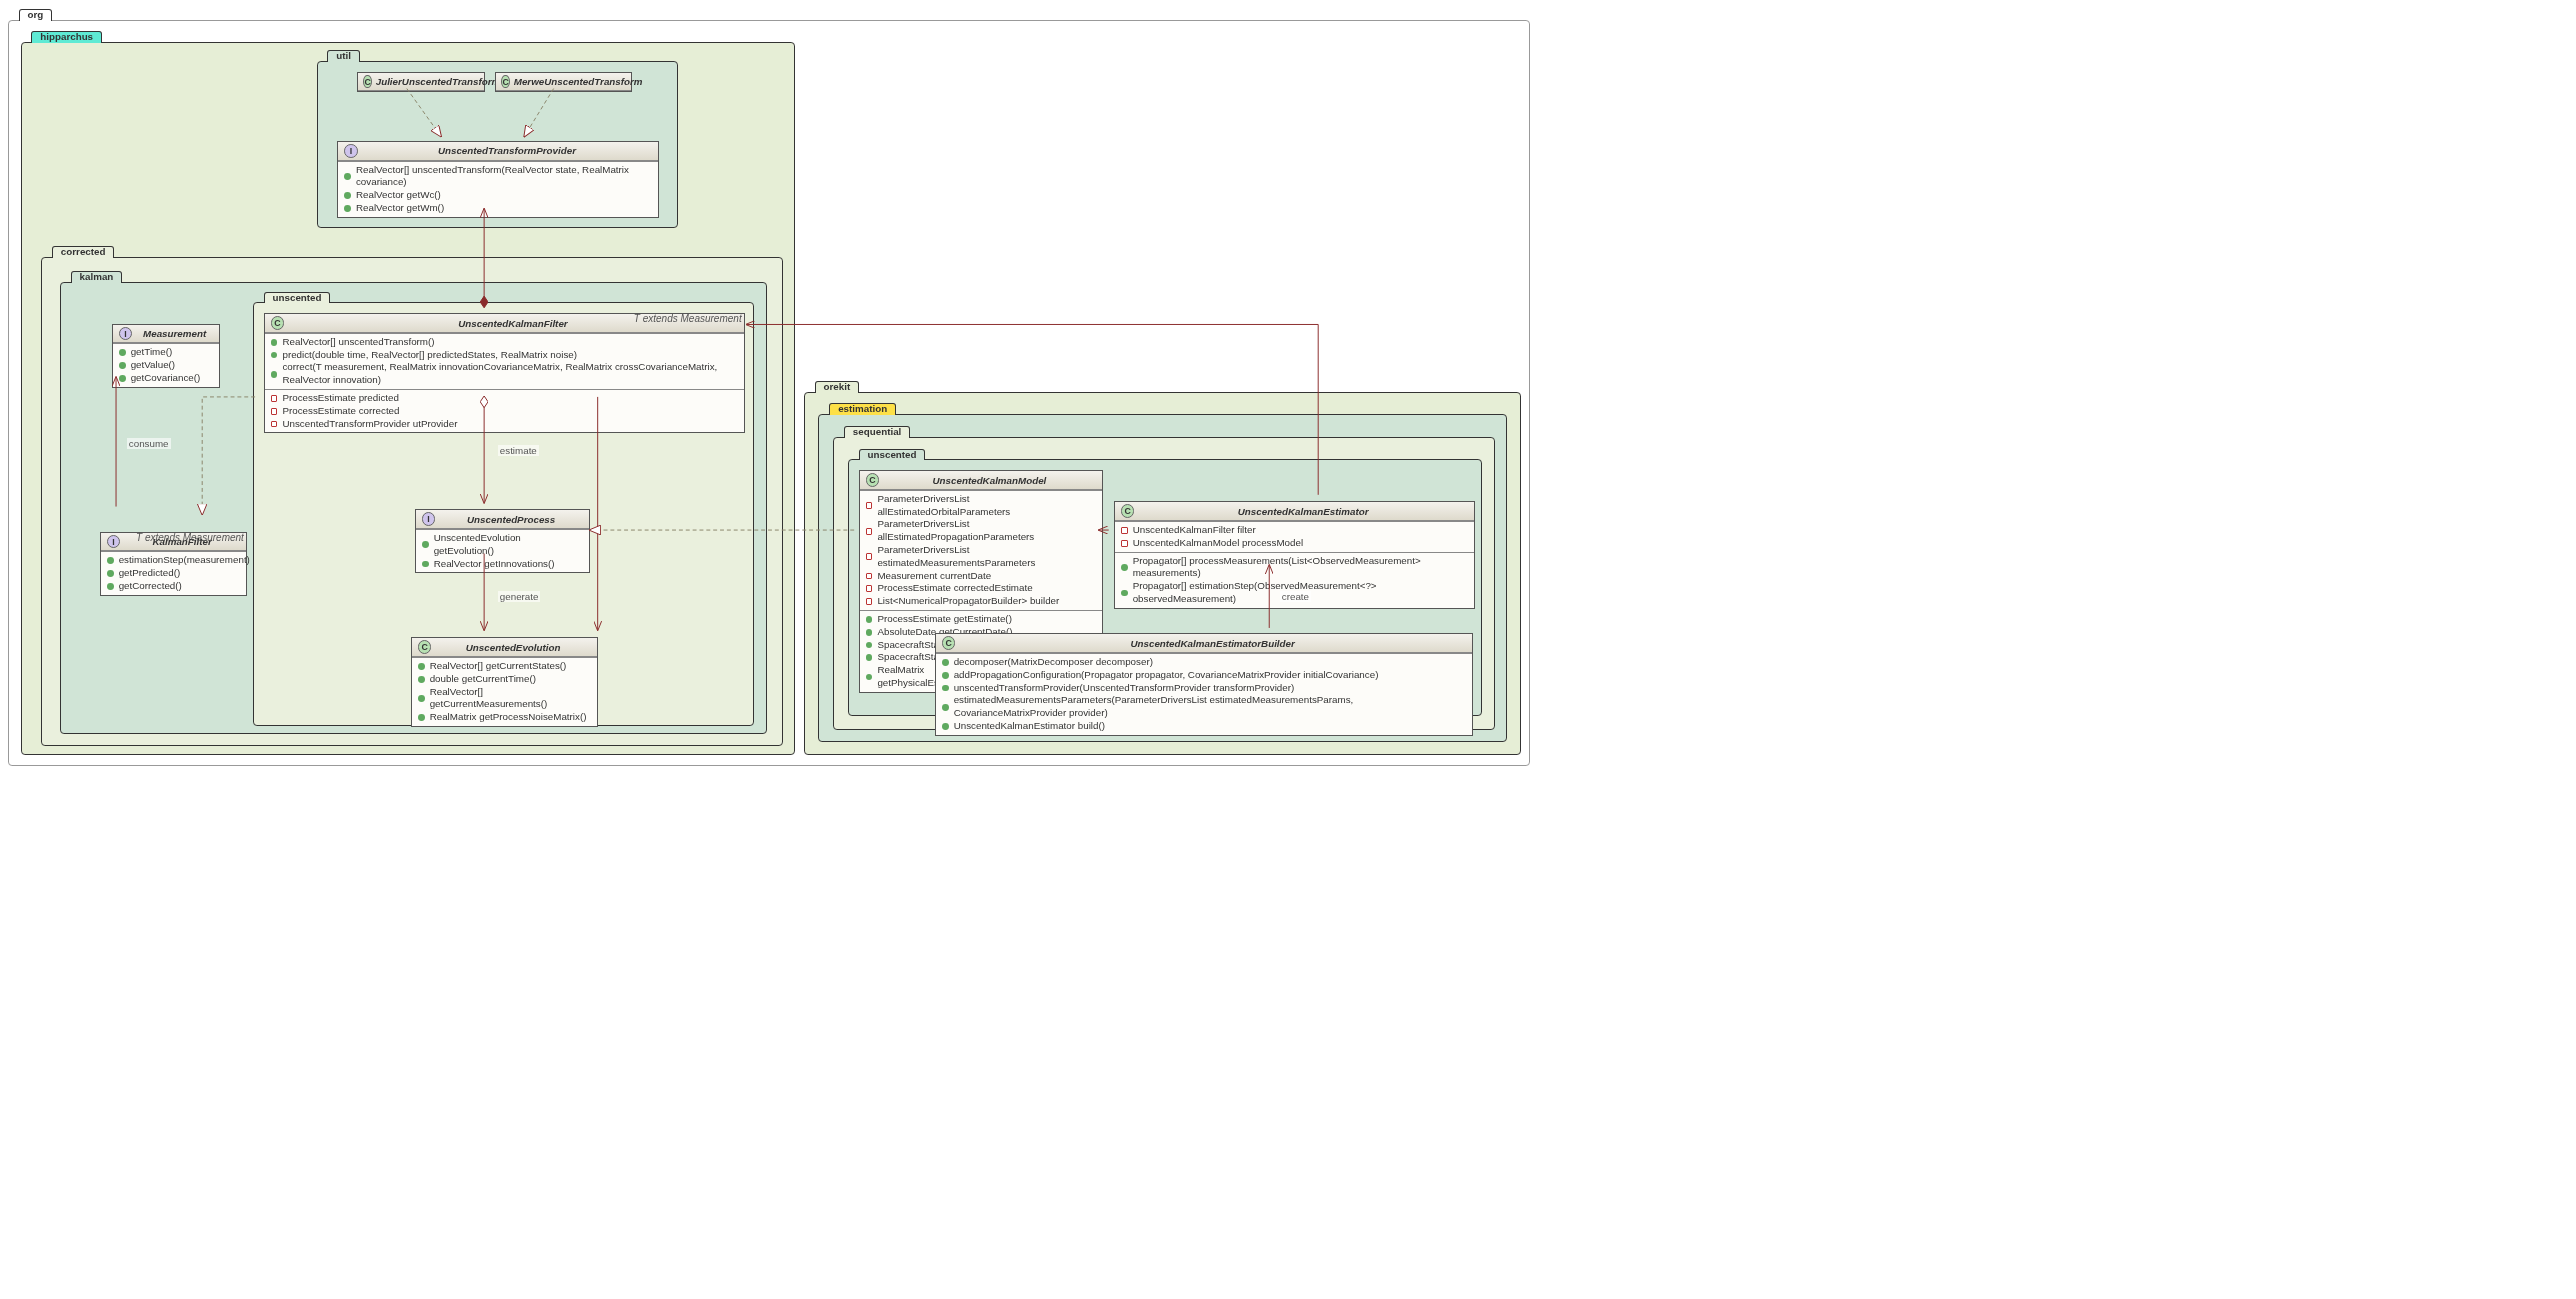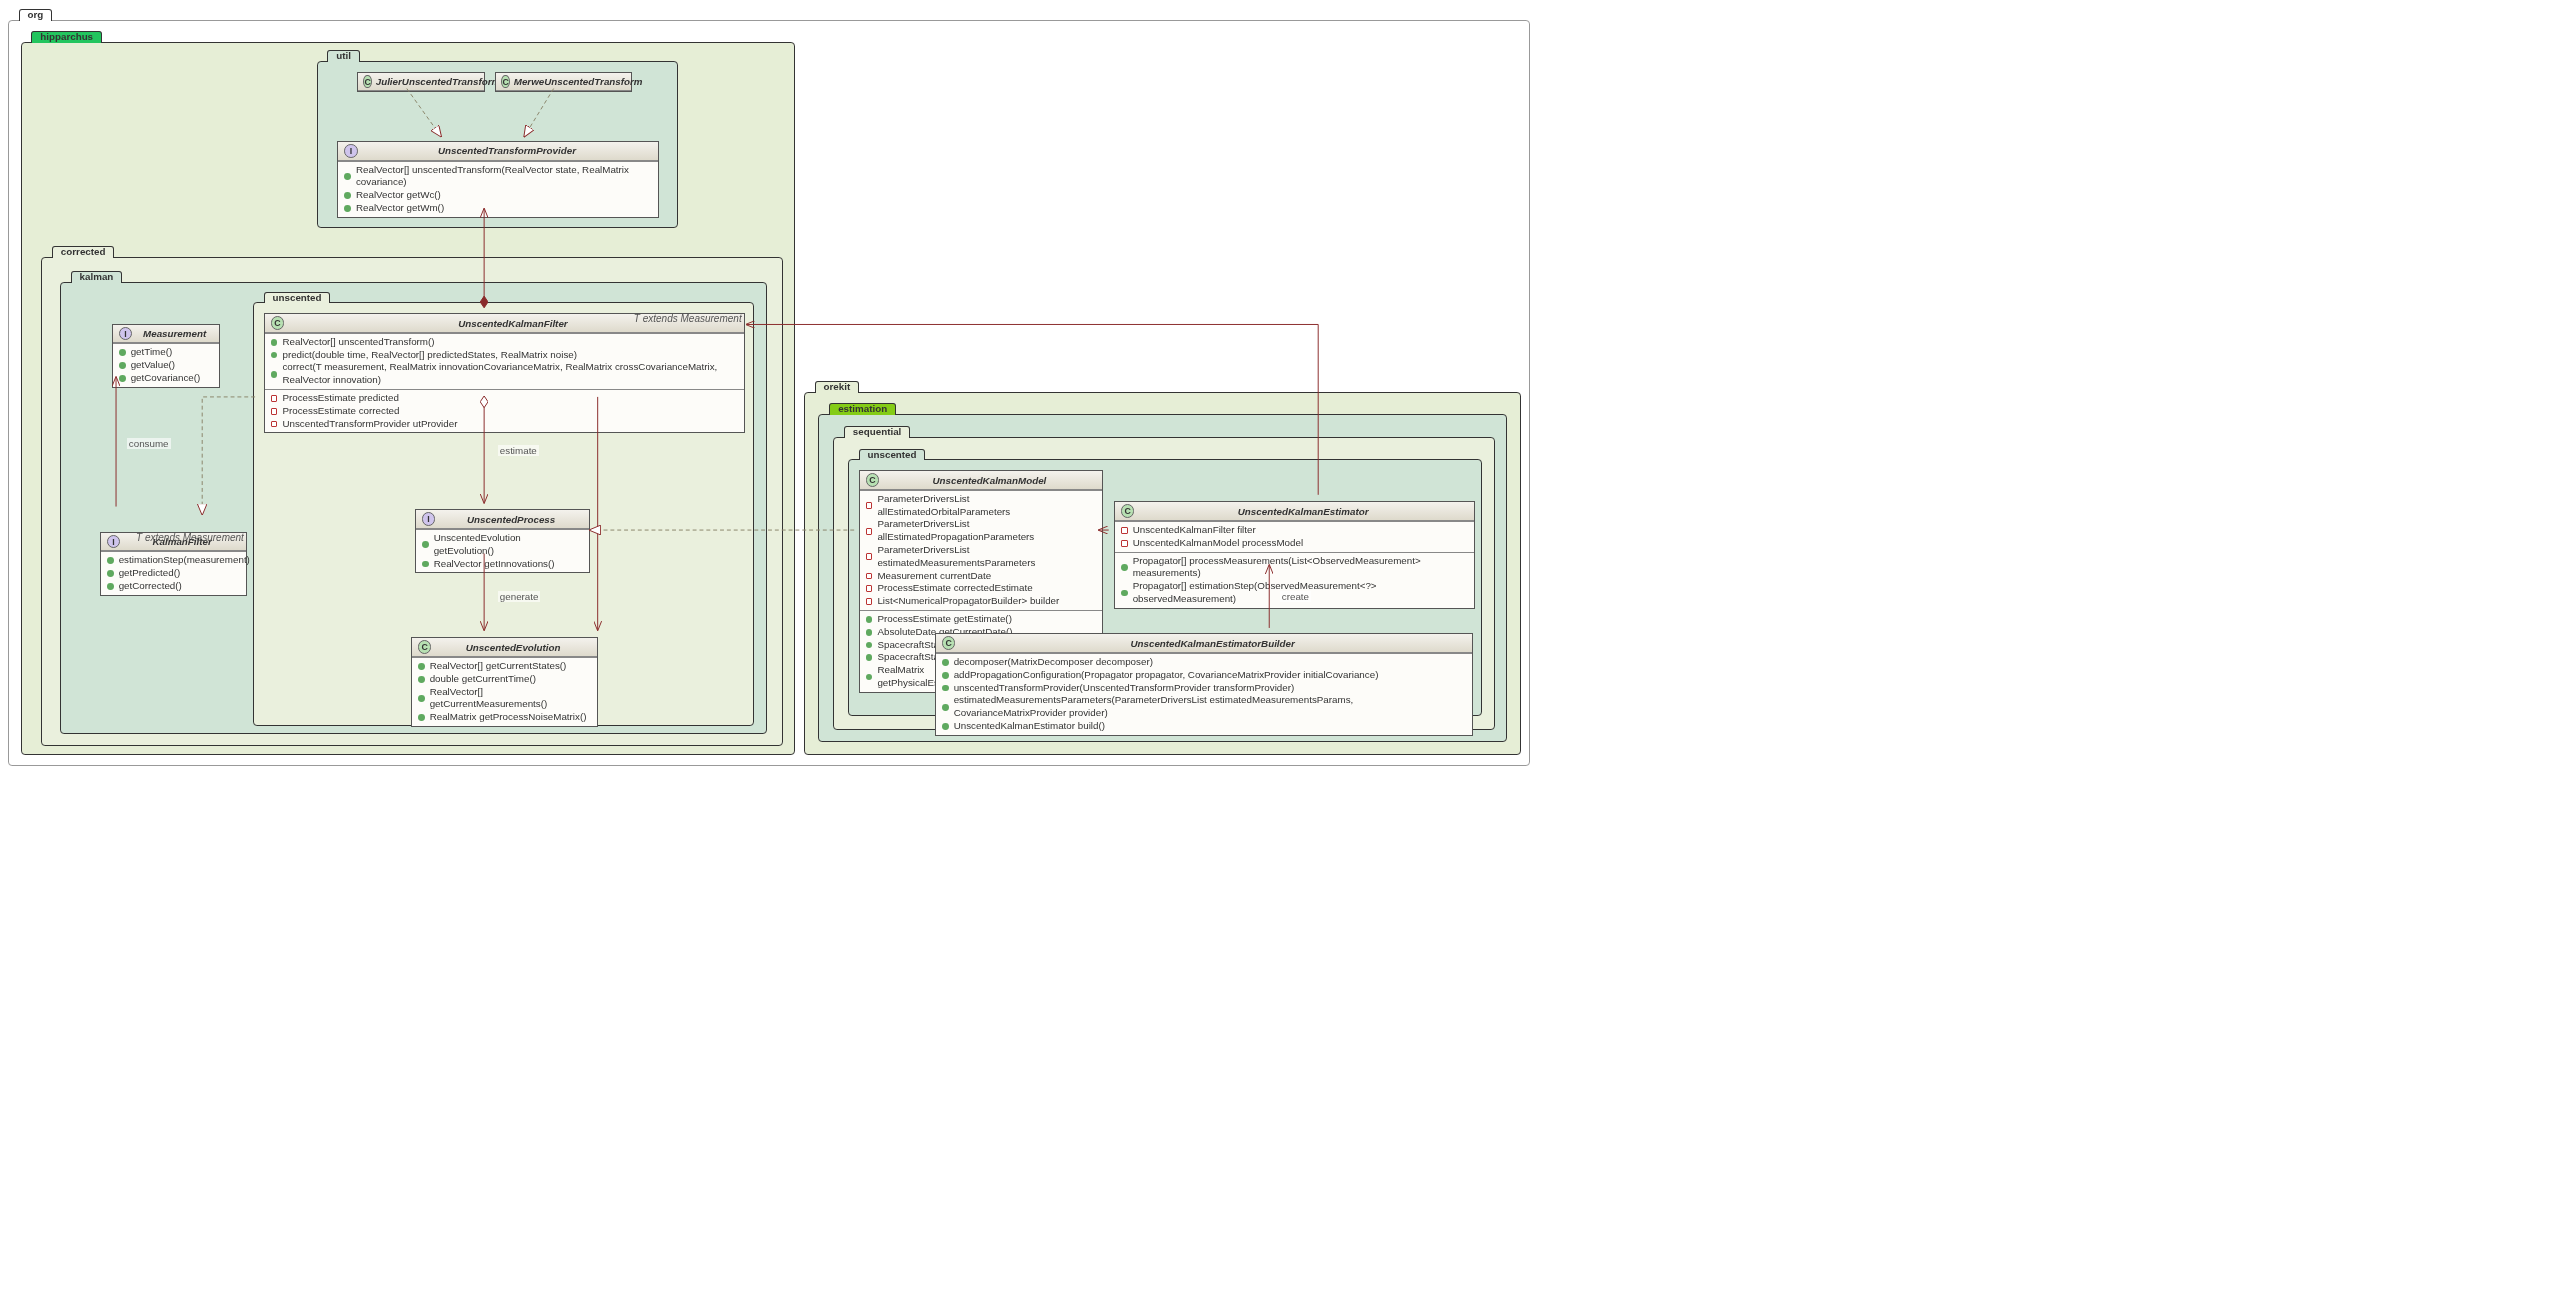--- a/index.html
+++ b/index.html
@@ -99,21 +99,21 @@
 </style>
 </head>
 <body>
 
 <div id="root" style="position:relative; width:1532px; height:766px;">
 
   <div class="package pkg-green" style="left:3.9px; top:15.7px; width:1522px; height:746px; background:transparent; border-color:#999;">
     <div class="pkg-tab" style="background:#fff;">org</div>
 
     <div class="package pkg-green" style="left:11.8px; top:21.6px; width:774px; height:713px;">
-      <div class="pkg-tab" style="background:#22c55e;">hipparchus</div>
+      <div class="pkg-tab" style="background:#5eead4;">hipparchus</div>
 
       <div class="package pkg-teal" style="left:295px; top:17.7px; width:361px; height:167px;padding-left:45px;">
         <div class="pkg-tab" style="background:#d0e4d6;">util</div>
 
         <div class="uml" style="left:39px; top:9.8px; width:128px;">
           <div class="uml-head">
               <span class="stereo stereo-c">C</span>
               <span class="name">JulierUnscentedTransform</span>
             </div>
         </div>
@@ -277,21 +277,21 @@
             </div>
           </div>
         </div>
       </div>
     </div>
 
     <div class="package pkg-green" style="left:795px; top:371px; width:717px; height:363px;">
       <div class="pkg-tab" style="background:#e6eed6;">orekit</div>
 
       <div class="package pkg-teal" style="left:13.7px; top:21.6px; width:689px; height:328px;">
-        <div class="pkg-tab" style="background:#84cc16;">estimation</div>
+        <div class="pkg-tab" style="background:#fde047;">estimation</div>
 
         <div class="package pkg-green" style="left:13.7px; top:21.6px; width:662px; height:293px; background:#eaf0dd;">
           <div class="pkg-tab" style="background:#eaf0dd;">sequential</div>
 
           <div class="package pkg-teal" style="left:13.7px; top:21.6px; width:634px; height:257px;">
             <div class="pkg-tab" style="background:#d0e4d6;">unscented</div>
 
             <div class="uml" style="left:9.8px; top:9.8px; width:244px;">
               <div class="uml-head">
                   <span class="stereo stereo-c">C</span>

